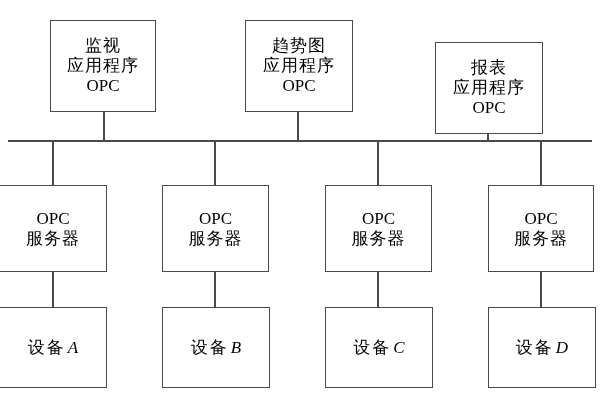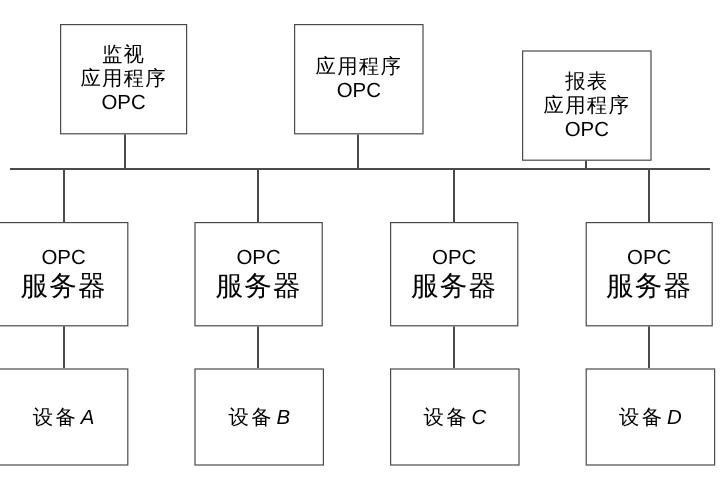--- a/index.html
+++ b/index.html
@@ -6,21 +6,21 @@
     margin: 0;
     padding: 0;
     background: #ffffff;
   }
   #diagram-root {
     position: relative;
     width: 600px;
     height: 400px;
     background: #ffffff;
     overflow: hidden;
-    font-family: Liberation Sans, sans-serif;
+    font-family: Liberation Serif, serif;
   }
   svg.wires {
     position: absolute;
     top: 0;
     left: 0;
     width: 600px;
     height: 400px;
   }
   .node {
     position: absolute;
@@ -44,21 +44,21 @@
     letter-spacing: 1px;
   }
   .app-node .en {
     font-size: 17px;
     letter-spacing: 0px;
   }
   .server-node .en {
     font-size: 17px;
   }
   .server-node .cn {
-    font-size: 23px;
+    font-size: 17px;
     letter-spacing: 1px;
   }
   .device-node .cn {
     font-size: 17px;
     letter-spacing: 2px;
   }
   .device-node .tag {
     font-style: italic;
     font-size: 17px;
     padding-left: 2px;
@@ -89,20 +89,21 @@
       <line x1="541" y1="272" x2="541" y2="307" stroke="#4a4a4a" stroke-width="1.6" shape-rendering="crispEdges"></line>
     </svg>
 
   <div class="node app-node" id="app-monitor" style="left: 50px; top: 20px; width: 106px; height: 92px; border-color: rgb(74, 74, 74); color: rgb(0, 0, 0);">
     <span class="node-line cn">监视</span>
     <span class="node-line cn">应用程序</span>
     <span class="node-line en">OPC</span>
   </div>
 
   <div class="node app-node" id="app-trend" style="left: 245px; top: 20px; width: 108px; height: 92px; border-color: rgb(74, 74, 74); color: rgb(0, 0, 0);">
+    <span class="node-line cn">趋势图</span>
     <span class="node-line cn">应用程序</span>
     <span class="node-line en">OPC</span>
   </div>
 
   <div class="node app-node" id="app-report" style="left: 435px; top: 20px; width: 108px; height: 92px; border-color: rgb(74, 74, 74); color: rgb(0, 0, 0); margin-top: 22px;">
     <span class="node-line cn">报表</span>
     <span class="node-line cn">应用程序</span>
     <span class="node-line en">OPC</span>
   </div>
 

